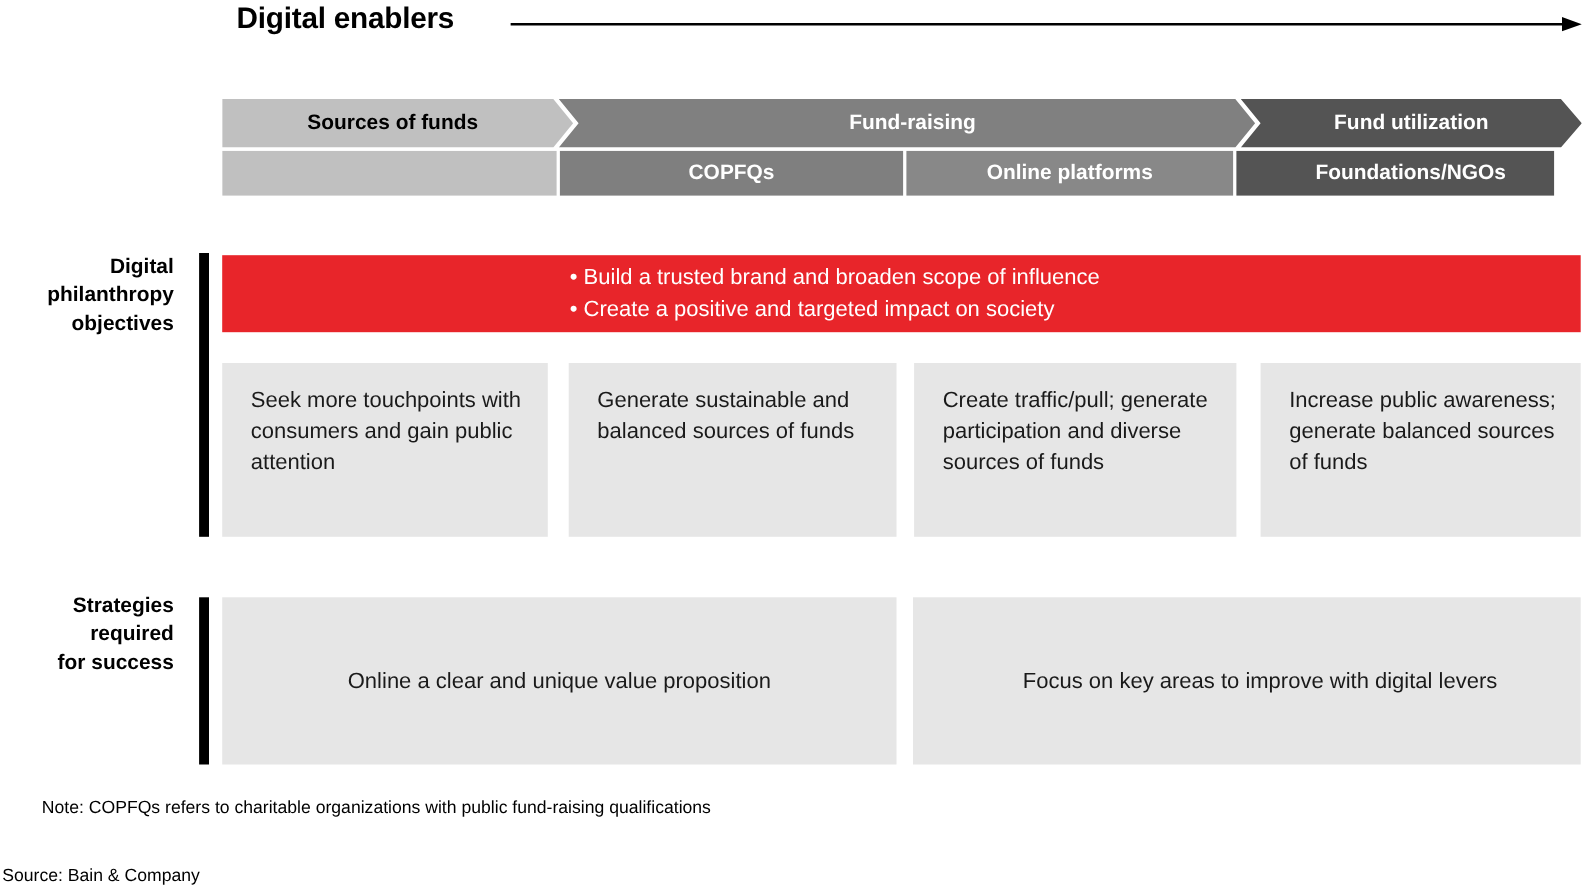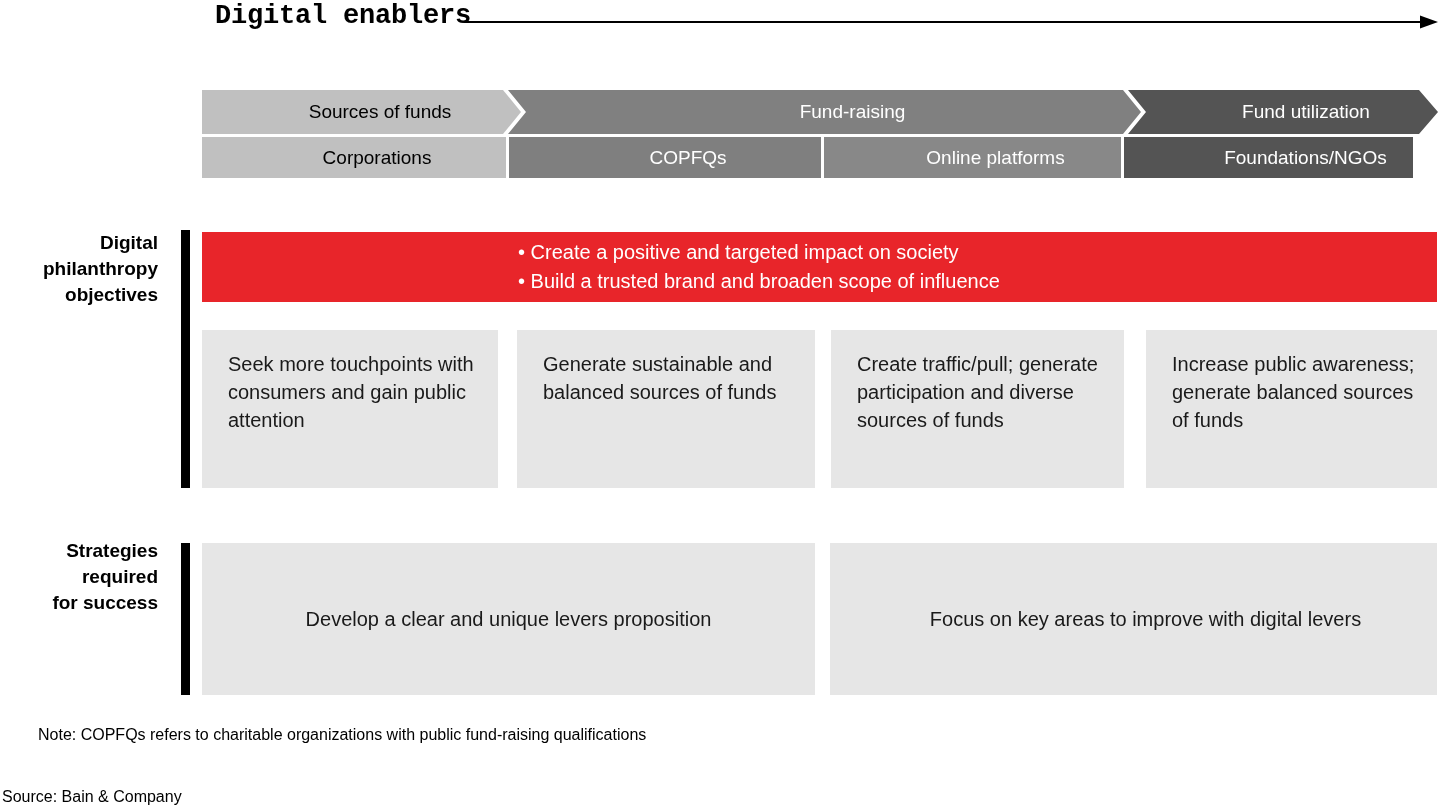--- a/index.html
+++ b/index.html
@@ -34,21 +34,20 @@
   .title-text {
     position: absolute;
     left: 215px;
     top: -1px;
     font-size: 27px;
     font-weight: bold;
     letter-spacing: -0.2px;
     line-height: 34px;
     white-space: nowrap;
     color: #000;
-    font-family: Liberation Mono, monospace;
   }
   .title-arrow {
     position: absolute;
     left: 464px;
     top: 15px;
     width: 974px;
     height: 14px;
   }
 
   
@@ -65,24 +64,23 @@
     top: 137px;
     width: 1211px;
     height: 41px;
   }
   .band-seg-label {
     position: absolute;
     display: flex;
     align-items: center;
     justify-content: center;
     font-size: 19px;
-    font-weight: normal;
+    font-weight: bold;
     white-space: nowrap;
     pointer-events: none;
-    margin-left: 23px;
   }
   .lbl-dark { color: #000000; }
   .lbl-light { color: #ffffff; }
 
   
   .row-label {
     position: absolute;
     text-align: right;
     font-size: 19px;
     font-weight: bold;
@@ -184,34 +182,33 @@
     <div class="band-seg-label lbl-light" style="left:935px; top:0px; width:292px; height:44px;">Fund utilization</div>
   </div>
 
   <div class="band-bottom">
     <svg width="1211" height="41" viewBox="0 0 1211 41" preserveAspectRatio="none">
       <rect x="0" y="0" width="304" height="41" fill="#c0c0c0"></rect>
       <rect x="307" y="0" width="312" height="41" fill="#7f7f7f"></rect>
       <rect x="622" y="0" width="297" height="41" fill="#888888"></rect>
       <rect x="922" y="0" width="289" height="41" fill="#545454"></rect>
     </svg>
-    <div class="band-seg-label lbl-dark" style="left:0px; top:0px; width:304px; height:41px;">Corporations</div>
     <div class="band-seg-label lbl-light" style="left:307px; top:0px; width:312px; height:41px;">COPFQs</div>
     <div class="band-seg-label lbl-light" style="left:622px; top:0px; width:297px; height:41px;">Online platforms</div>
     <div class="band-seg-label lbl-light" style="left:922px; top:0px; width:289px; height:41px;padding-left:14px;">Foundations/NGOs</div>
   </div>
 
   <div class="row-label" style="left: 0px; top: 230px; width: 158px; white-space: pre-line;">Digital
 philanthropy
 objectives</div>
   <div class="rail" style="left:181px; top:230px; height:258px;"></div>
 
   <div class="red-band">
+    <div class="red-line">• Build a trusted brand and broaden scope of influence</div>
     <div class="red-line">• Create a positive and targeted impact on society</div>
-    <div class="red-line">• Build a trusted brand and broaden scope of influence</div>
   </div>
 
   <div class="gbox obj-box" style="left:202px; width:296px;">
     <div class="gbox-text">Seek more touchpoints with consumers and gain public attention</div>
   </div>
   <div class="gbox obj-box" style="left:517px; width:298px;">
     <div class="gbox-text">Generate sustainable and balanced sources of funds</div>
   </div>
   <div class="gbox obj-box" style="left:831px; width:293px;">
     <div class="gbox-text">Create traffic/pull; generate participation and diverse sources of funds</div>
@@ -219,21 +216,21 @@
   <div class="gbox obj-box" style="left:1146px; width:291px;">
     <div class="gbox-text">Increase public awareness; generate balanced sources of funds</div>
   </div>
 
   <div class="row-label" style="left: 0px; top: 538px; width: 158px; white-space: pre-line;">Strategies
 required
 for success</div>
   <div class="rail" style="left:181px; top:543px; height:152px;"></div>
 
   <div class="gbox strat-box" style="left:202px; width:613px;">
-    <div class="gbox-text">Develop a clear and unique levers proposition</div>
+    <div class="gbox-text">Online a clear and unique value proposition</div>
   </div>
   <div class="gbox strat-box" style="left:830px; width:607px;padding-left:24px;">
     <div class="gbox-text">Focus on key areas to improve with digital levers</div>
   </div>
 
   <div class="footnote fn1">Note: COPFQs refers to charitable organizations with public fund-raising qualifications</div>
   <div class="footnote fn2">Source: Bain &amp; Company</div>
 
 </div>
 

